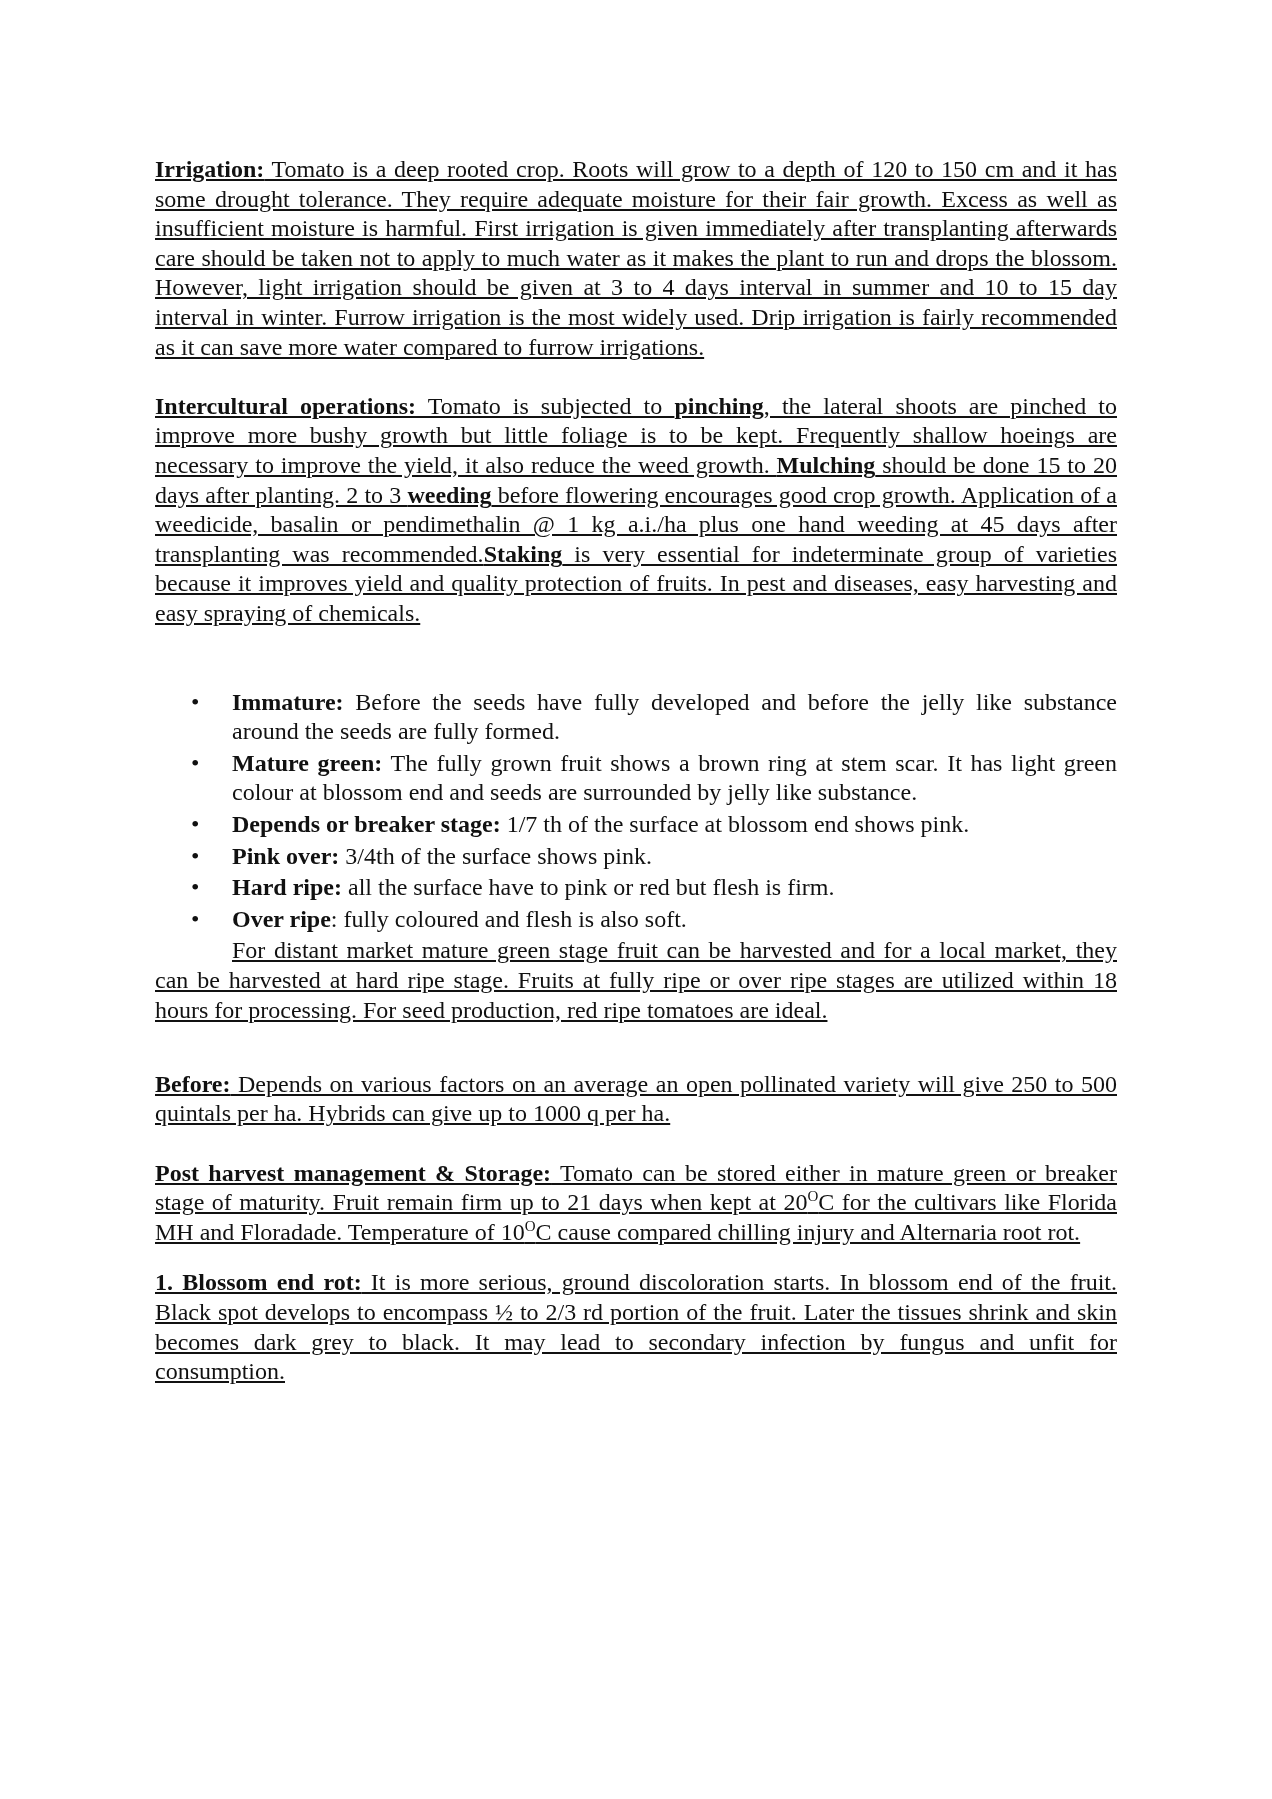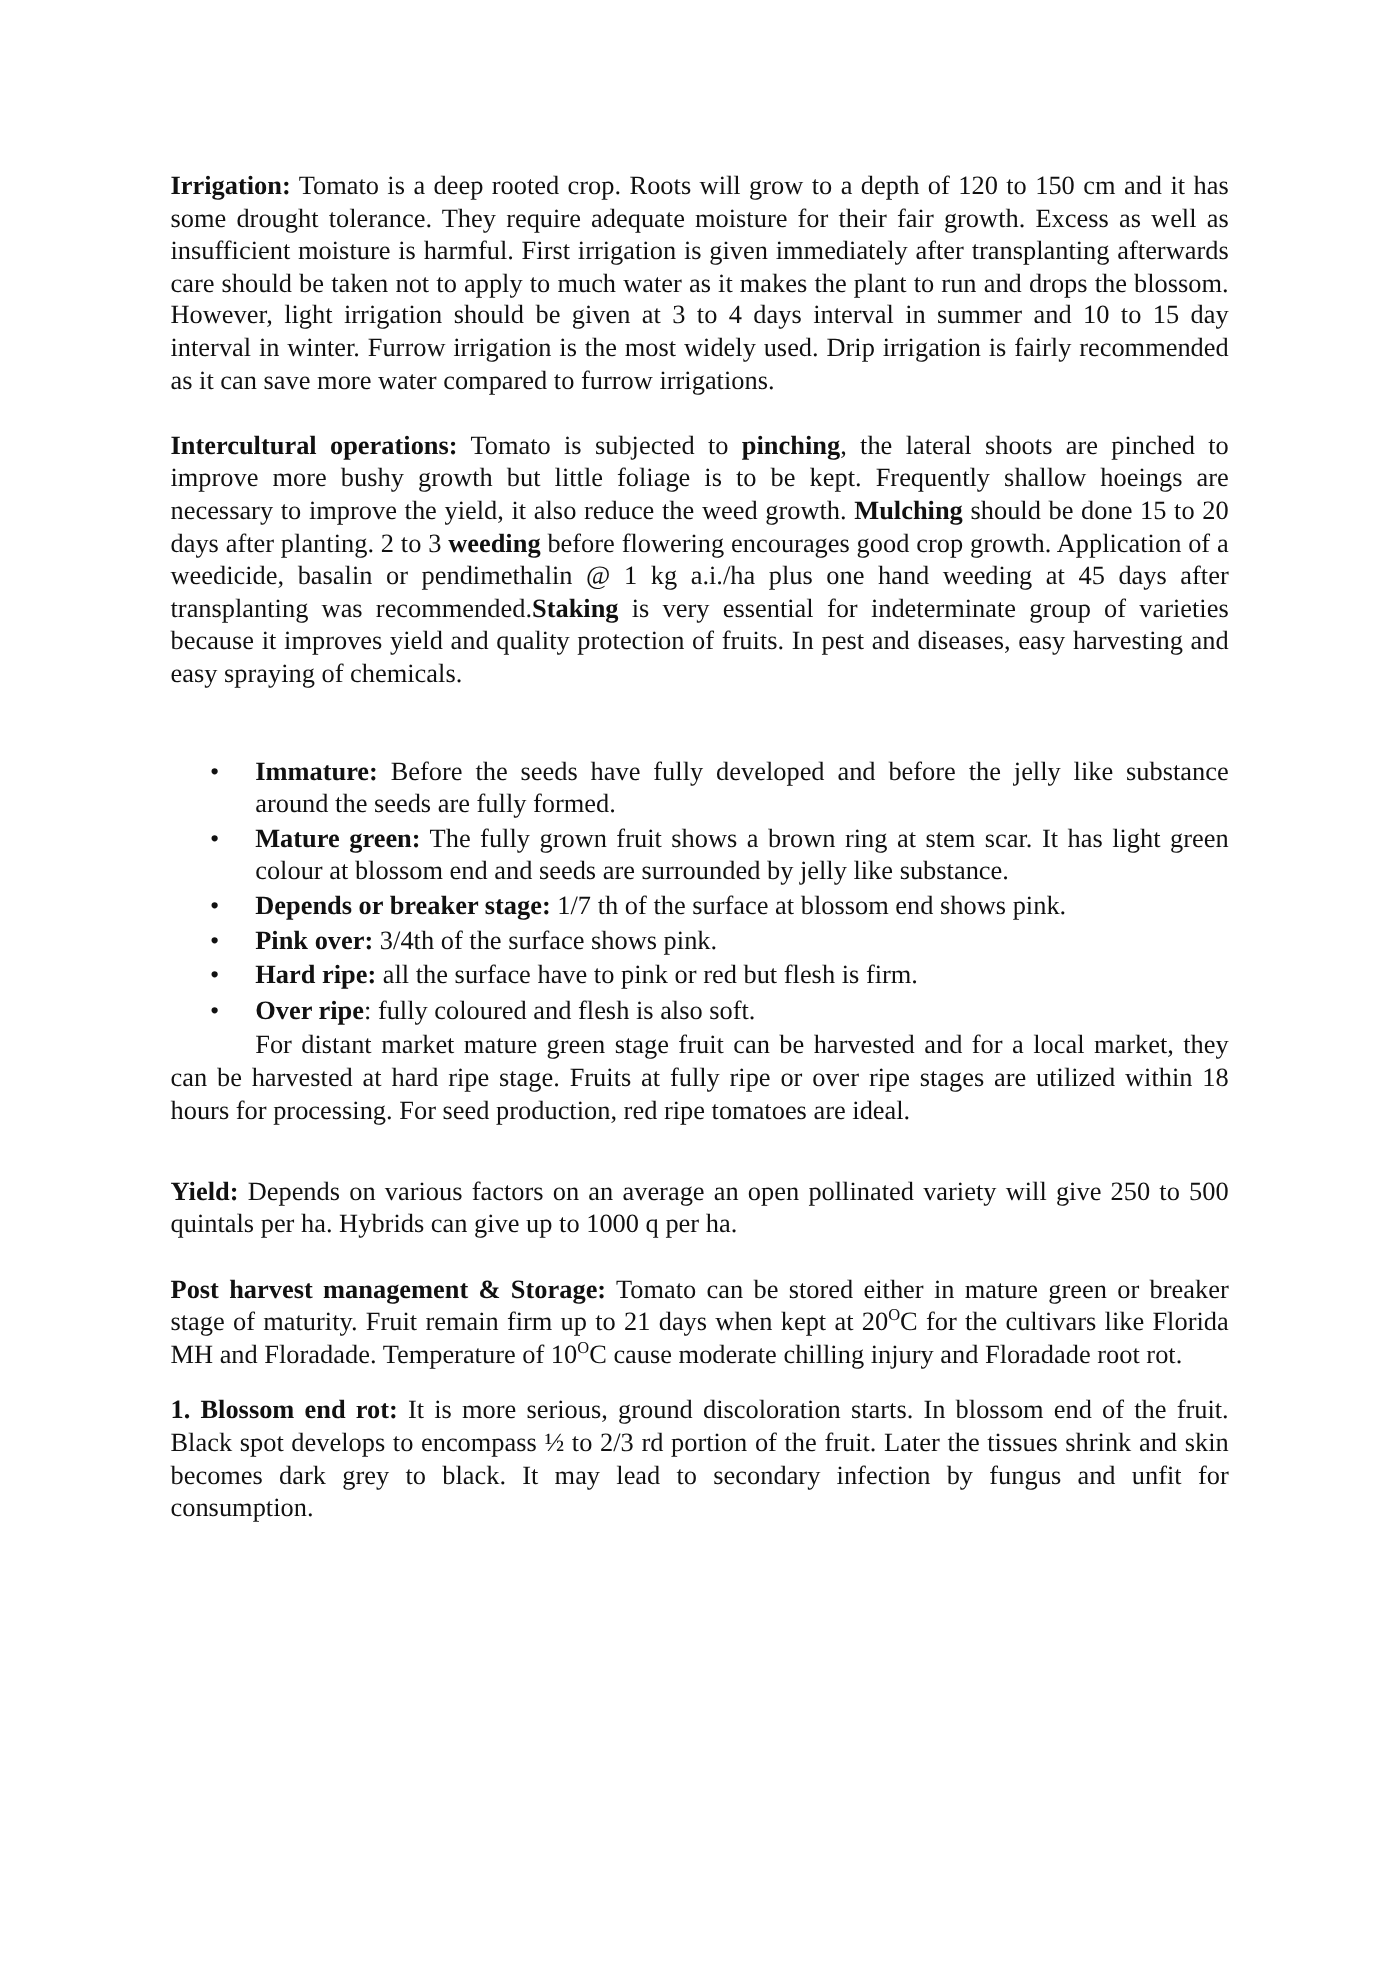--- a/index.html
+++ b/index.html
@@ -7,21 +7,21 @@
   .page {
     position: absolute;
     left: 155px;
     top: 155px;
     width: 962px;
     font-family: "Liberation Serif", "DejaVu Serif", serif;
     font-size: 24px;
     line-height: 29.6px;
     color: #111111;
   }
-  p { margin: 0; text-align: justify; }
+  p { margin: 0; text-align: justify; text-decoration: underline; }
   .gap { height: 29.6px; }
   .gap-small { height: 15px; }
   b { font-weight: bold; }
   ul.stages { list-style: none; margin: 0; padding: 0; }
   ul.stages li {
     position: relative;
     padding-left: 77px;
     margin-bottom: 2px;
     text-align: justify;
   }
@@ -59,23 +59,23 @@
     <li><span class="bullet">•</span><b>Over ripe</b><span>: fully coloured and flesh is also soft.</span></li>
   </ul>
 
   <p class="indent">For distant market mature green stage fruit can be harvested and for a local market, they can be harvested at hard ripe stage. Fruits at fully ripe or over ripe stages are utilized within 18 hours for processing. For seed production, red ripe tomatoes are ideal.</p>
 
   <div class="gap" style="height:15px"></div>
 
 
   <div class="gap"></div>
 
-  <p><b>Yield:</b><span> Depends on various factors on an average an open pollinated variety will give 250 to 500 quintals per ha. Hybrids can give up to 1000 q per ha.</span></p>
+  <p><b>Before:</b><span> Depends on various factors on an average an open pollinated variety will give 250 to 500 quintals per ha. Hybrids can give up to 1000 q per ha.</span></p>
 
   <div class="gap"></div>
 
-  <p><b>Post harvest management &amp; Storage:</b><span> Tomato can be stored either in mature green or breaker stage of maturity. Fruit remain firm up to 21 days when kept at 20</span><sup>O</sup><span>C for the cultivars like Florida MH and Floradade. Temperature of 10</span><sup>O</sup><span>C cause moderate chilling injury and Floradade root rot.</span></p>
+  <p><b>Post harvest management &amp; Storage:</b><span> Tomato can be stored either in mature green or breaker stage of maturity. Fruit remain firm up to 21 days when kept at 20</span><sup>O</sup><span>C for the cultivars like Florida MH and Floradade. Temperature of 10</span><sup>O</sup><span>C cause compared chilling injury and Alternaria root rot.</span></p>
 
   <div class="gap-small" style="height:21px"></div>
 
   <p><b>1. Blossom end rot:</b><span> It is more serious, ground discoloration starts. In blossom end of the fruit. Black spot develops to encompass ½ to 2/3 rd portion of the fruit. Later the tissues shrink and skin becomes dark grey to black. It may lead to secondary infection by fungus and unfit for consumption.</span></p>
 
 </div>
 
 </body></html>

